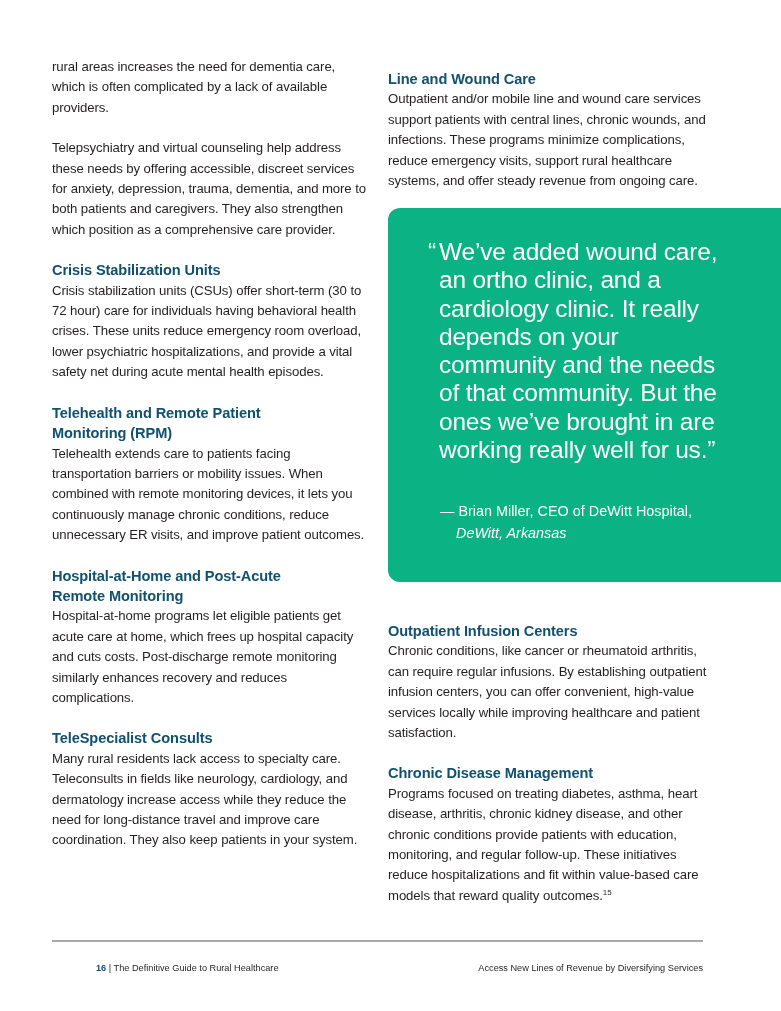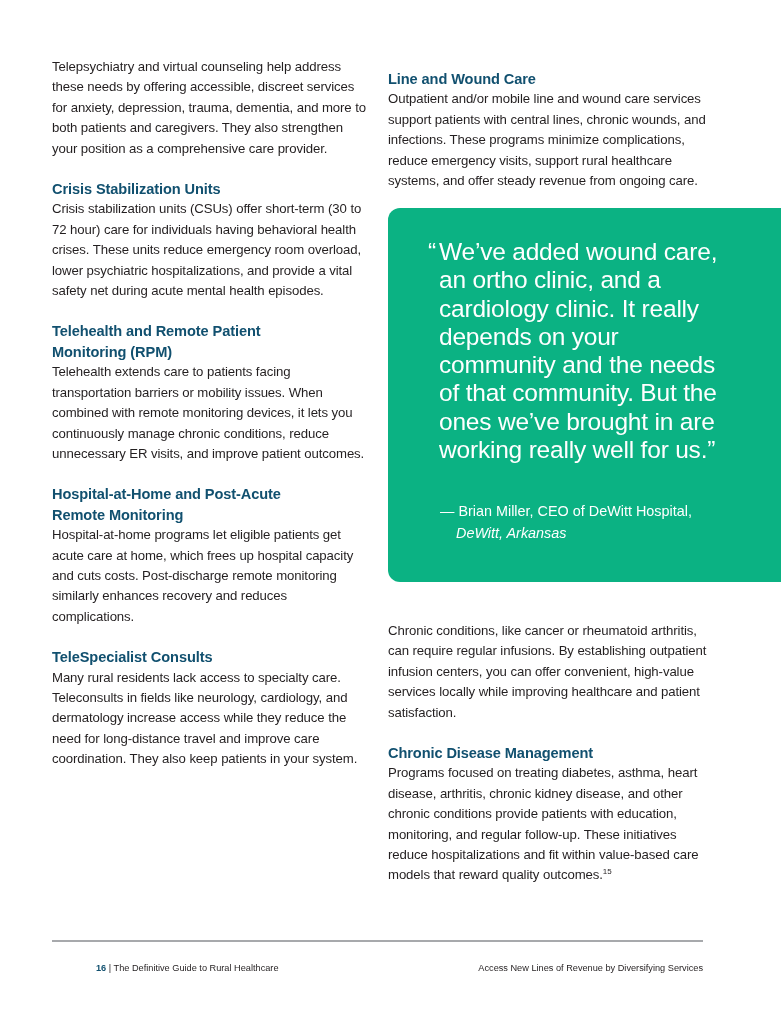--- a/index.html
+++ b/index.html
@@ -39,21 +39,22 @@
 
     .footer-rule { position: absolute; left: 52px; top: 940px; width: 651px; height: 2px; background: #a7a9ac; }
     .footer-left { position: absolute; left: 52px; top: 963px; font-size: 9.2px; color: #231f20; margin-left: 44px; }
     .footer-left .pnum { font-weight: bold; color: #11506f; }
     .footer-right { position: absolute; right: 78px; top: 963px; font-size: 9.2px; color: #231f20; }
   </style>
 </head>
 <body>
 
 <div class="col col-left">
-  <p class="para">Telepsychiatry and virtual counseling help address these needs by offering accessible, discreet services for anxiety, depression, trauma, dementia, and more to both patients and caregivers. They also strengthen your position as a comprehensive care provider.</p>
+  <p class="para">rural areas increases the need for dementia care, which is often complicated by a lack of available providers.</p>
+  <p class="para">Telepsychiatry and virtual counseling help address these needs by offering accessible, discreet services for anxiety, depression, trauma, dementia, and more to both patients and caregivers. They also strengthen which position as a comprehensive care provider.</p>
 
   <div class="section" style="margin-top:20px">
     <h3 class="heading">Crisis Stabilization Units</h3>
     <p class="body">Crisis stabilization units (CSUs) offer short-term (30 to 72 hour) care for individuals having behavioral health crises. These units reduce emergency room overload, lower psychiatric hospitalizations, and provide a vital safety net during acute mental health episodes.</p>
   </div>
 
   <div class="section">
     <h3 class="heading" style="width:240px">Telehealth and Remote Patient Monitoring (RPM)</h3>
     <p class="body">Telehealth extends care to patients facing transportation barriers or mobility issues. When combined with remote monitoring devices, it lets you continuously manage chronic conditions, reduce unnecessary ER visits, and improve patient outcomes.</p>
   </div>
@@ -81,20 +82,21 @@
   <span class="qmark">“</span>
   <span class="qbody">We’ve added wound care, an ortho clinic, and a cardiology clinic. It really depends on your community and the needs of that community. But the ones we’ve brought in are working really well for us.”</span>
 </div>
 <div class="attribution">
   <span>— Brian Miller, CEO of DeWitt Hospital,</span>
   <span class="line2">DeWitt, Arkansas</span>
 </div>
 
 <div class="col col-right-bottom">
   <div class="section">
+    <h3 class="heading">Outpatient Infusion Centers</h3>
     <p class="body">Chronic conditions, like cancer or rheumatoid arthritis, can require regular infusions. By establishing outpatient infusion centers, you can offer convenient, high-value services locally while improving healthcare and patient satisfaction.</p>
   </div>
   <div class="section">
     <h3 class="heading">Chronic Disease Management</h3>
     <p class="body"><span>Programs focused on treating diabetes, asthma, heart disease, arthritis, chronic kidney disease, and other chronic conditions provide patients with education, monitoring, and regular follow-up. These initiatives reduce hospitalizations and fit within value-based care models that reward quality outcomes.</span><sup>15</sup></p>
   </div>
 </div>
 
 <div class="footer-rule"></div>
 <div class="footer-left">

